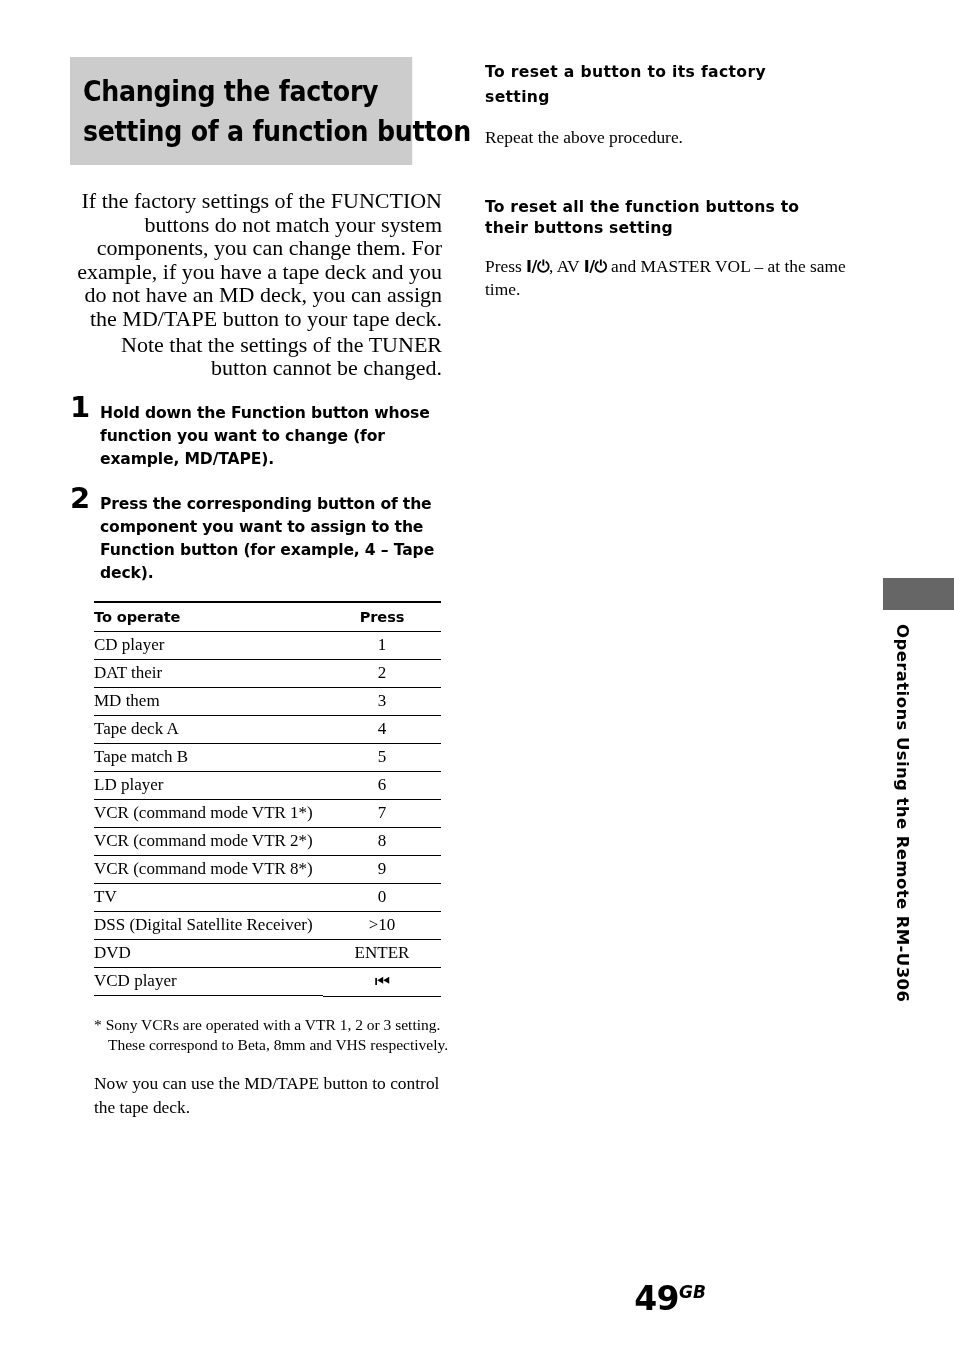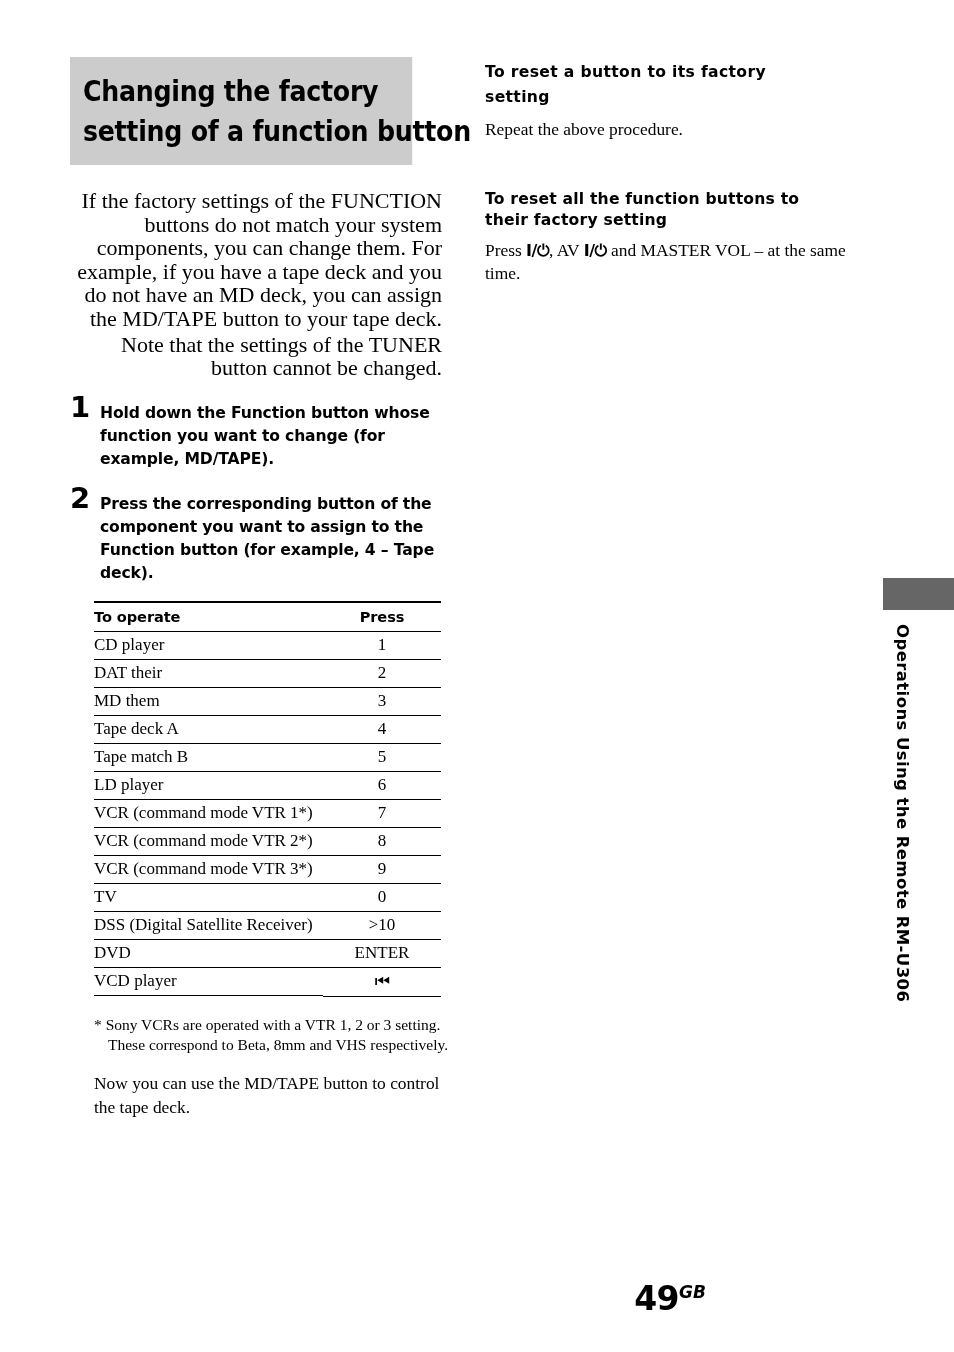--- a/index.html
+++ b/index.html
@@ -164,21 +164,21 @@
     font-family: "DejaVu Sans", "Liberation Sans", sans-serif;
     font-weight: bold;
     font-size: 15.6px;
     line-height: 25px;
     letter-spacing: 0.35px;
   }
   .sub-head.tight { line-height: 21px; letter-spacing: 0.2px; }
   .sect-body {
     font-size: 17.4px;
     line-height: 23.6px;
-    margin-top: 8px;
+    margin-top: 16px;
   }
   #sect-2 { margin-top: 47px; }
 
   .pwr {
     font-family: "DejaVu Sans", "Liberation Sans", sans-serif;
     font-weight: bold;
     font-size: 16px;
     letter-spacing: -0.5px;
   }
 
@@ -285,21 +285,21 @@
           </tr>
           <tr>
             <td class="col-operate">VCR (command mode VTR 1*)</td>
             <td class="col-press">7</td>
           </tr>
           <tr>
             <td class="col-operate">VCR (command mode VTR 2*)</td>
             <td class="col-press">8</td>
           </tr>
           <tr>
-            <td class="col-operate">VCR (command mode VTR 3*)</td>
+            <td class="col-operate">VCR (command mode VTR 8*)</td>
             <td class="col-press">9</td>
           </tr>
           <tr>
             <td class="col-operate">TV</td>
             <td class="col-press">0</td>
           </tr>
           <tr>
             <td class="col-operate">DSS (Digital Satellite Receiver)</td>
             <td class="col-press">&gt;10</td>
           </tr>
@@ -325,21 +325,21 @@
       <div class="sub-head">
         <span>To reset a button to its factory</span><br>
         <span>setting</span>
       </div>
       <p class="sect-body">Repeat the above procedure.</p>
     </div>
 
     <div id="sect-2">
       <div class="sub-head tight">
         <span>To reset all the function buttons to</span><br>
-        <span>their factory setting</span>
+        <span>their buttons setting</span>
       </div>
       <p class="sect-body"><span>Press </span><span class="pwr">I/⏻</span><span>, AV </span><span class="pwr">I/⏻</span><span> and MASTER VOL – at the same time.</span></p>
     </div>
 
   </div>
 
   <div id="side-tab-block" style="background: rgb(102, 102, 102);"></div>
   <div id="side-tab-text">Operations Using the Remote RM-U306</div>
 
   <div id="page-number"><span>49</span><span class="gb">GB</span></div>

